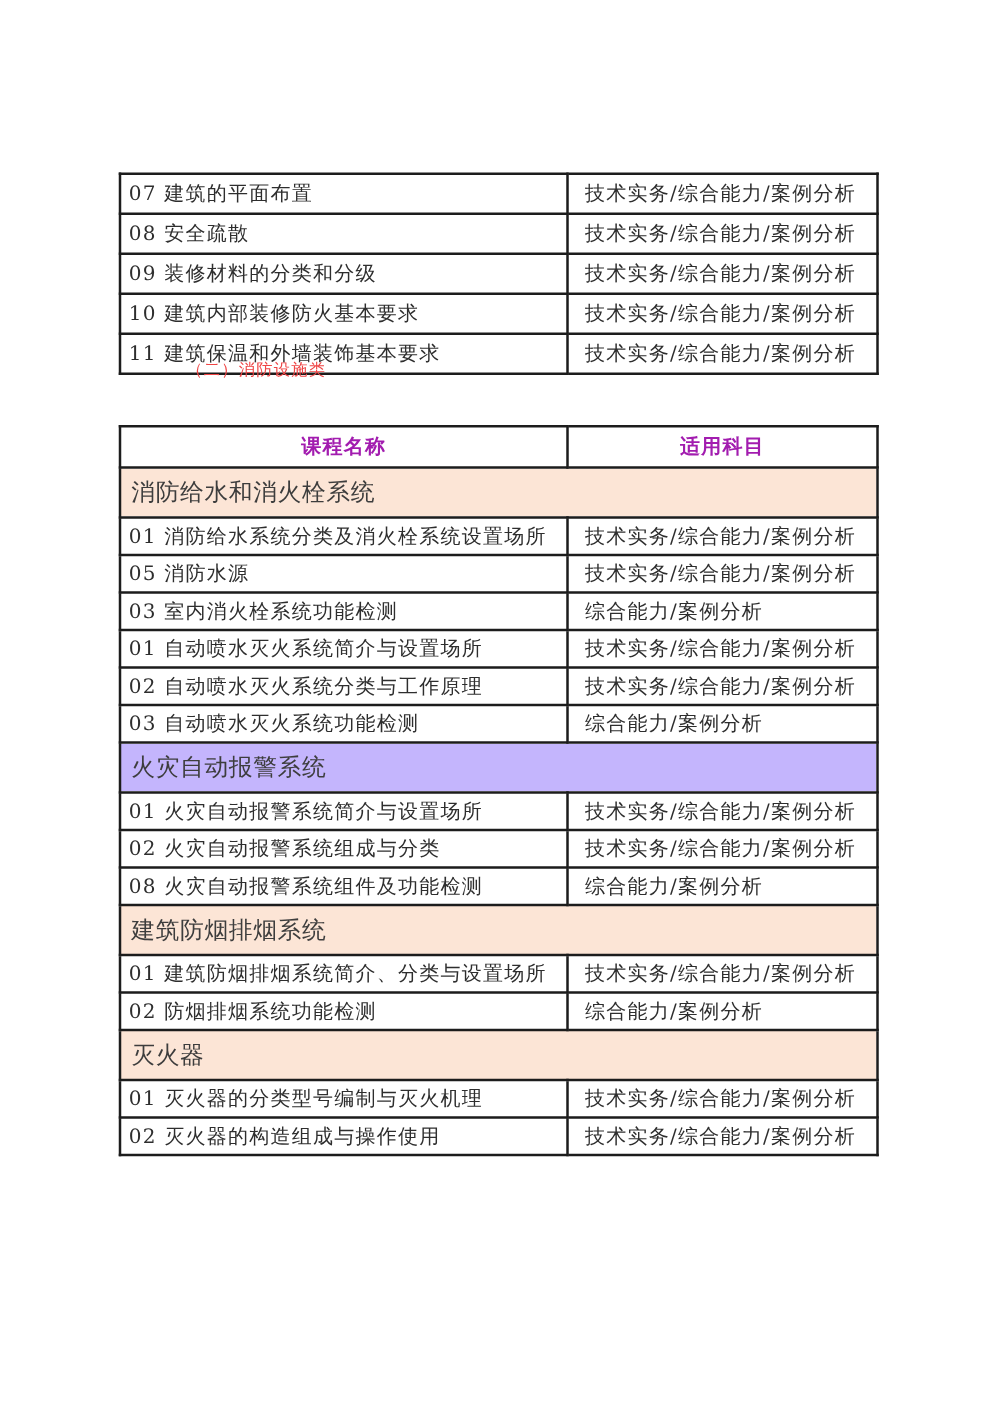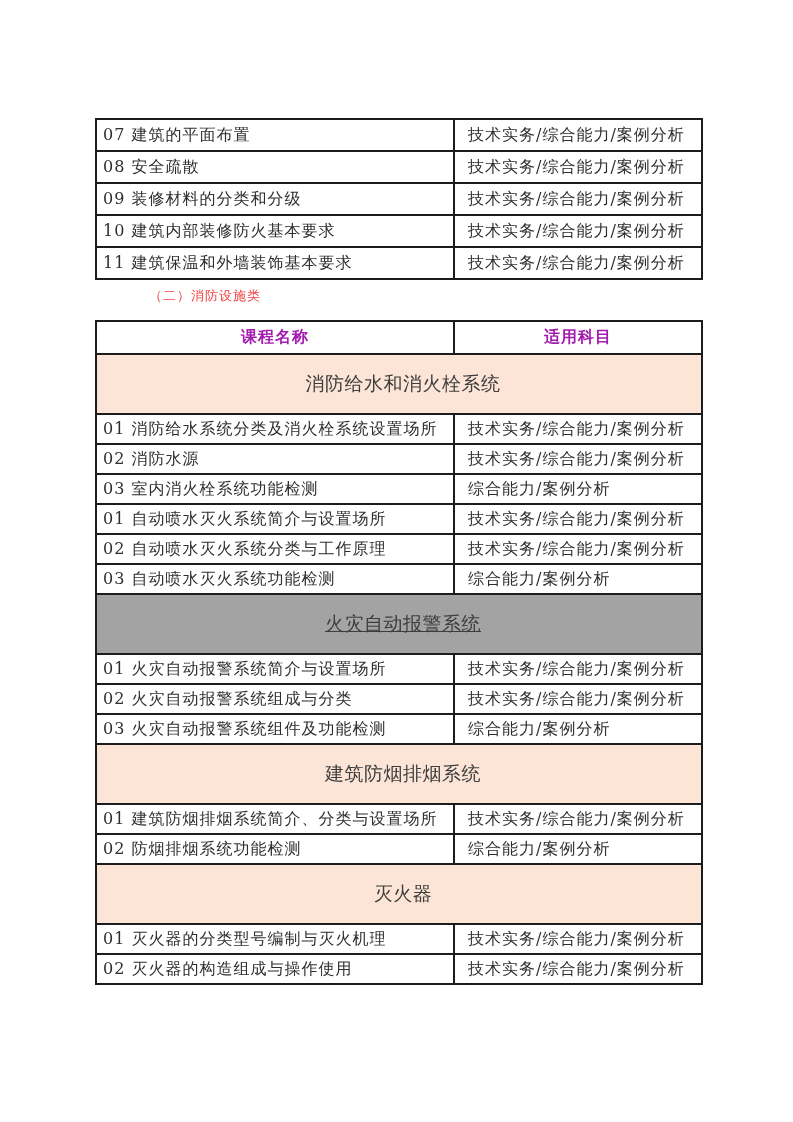--- a/index.html
+++ b/index.html
@@ -10,20 +10,21 @@
     color: #2e2e2e;
   }
   body { position: relative; overflow: hidden; }
 
   .doc-table {
     position: absolute;
     left: 95px;
     width: 606px;
     border-collapse: collapse;
     table-layout: fixed;
+    margin-top: 20px;
   }
   #table1 { top: 118px; }
   #table2 { top: 320px; }
 
   .doc-table col.c1 { width: 358px; }
   .doc-table col.c2 { width: 248px; }
 
   .doc-table td, .doc-table th {
     border: 2px solid #1c1c1c;
     vertical-align: middle;
@@ -41,21 +42,21 @@
 
   tr.hdr { height: 33px; }
   tr.hdr th {
     font-weight: bold;
     text-align: center;
     font-size: 16px;
     color: #a21caf;
     background: #ffffff;
   }
 
-  tr.section { height: 60px; text-align: center; }
+  tr.section { height: 40px; }
   tr.section td {
     font-size: 19px;
     letter-spacing: 0.5px;
     padding-left: 8px;
     color: #3d3d3d;
   }
 
   .heading {
     position: absolute;
     left: 149px;
@@ -113,52 +114,52 @@
   </thead>
   <tbody id="t2body">
       <tr class="section">
         <td colspan="2" style="background: rgb(252, 229, 214);">消防给水和消火栓系统</td>
       </tr>
       <tr class="row">
         <td class="course">01 消防给水系统分类及消火栓系统设置场所</td>
         <td class="subj">技术实务/综合能力/案例分析</td>
       </tr>
       <tr class="row">
-        <td class="course">02 消防水源</td>
+        <td class="course">05 消防水源</td>
         <td class="subj">技术实务/综合能力/案例分析</td>
       </tr>
       <tr class="row">
         <td class="course">03 室内消火栓系统功能检测</td>
         <td class="subj">综合能力/案例分析</td>
       </tr>
       <tr class="row">
         <td class="course">01 自动喷水灭火系统简介与设置场所</td>
         <td class="subj">技术实务/综合能力/案例分析</td>
       </tr>
       <tr class="row">
         <td class="course">02 自动喷水灭火系统分类与工作原理</td>
         <td class="subj">技术实务/综合能力/案例分析</td>
       </tr>
       <tr class="row">
         <td class="course">03 自动喷水灭火系统功能检测</td>
         <td class="subj">综合能力/案例分析</td>
       </tr>
       <tr class="section">
-        <td colspan="2" style="background: #a3a3a3; text-decoration: underline;">火灾自动报警系统</td>
+        <td colspan="2" style="background: #c4b5fd;">火灾自动报警系统</td>
       </tr>
       <tr class="row">
         <td class="course">01 火灾自动报警系统简介与设置场所</td>
         <td class="subj">技术实务/综合能力/案例分析</td>
       </tr>
       <tr class="row">
         <td class="course">02 火灾自动报警系统组成与分类</td>
         <td class="subj">技术实务/综合能力/案例分析</td>
       </tr>
       <tr class="row">
-        <td class="course">03 火灾自动报警系统组件及功能检测</td>
+        <td class="course">08 火灾自动报警系统组件及功能检测</td>
         <td class="subj">综合能力/案例分析</td>
       </tr>
       <tr class="section">
         <td colspan="2" style="background: rgb(252, 229, 214);">建筑防烟排烟系统</td>
       </tr>
       <tr class="row">
         <td class="course">01 建筑防烟排烟系统简介、分类与设置场所</td>
         <td class="subj">技术实务/综合能力/案例分析</td>
       </tr>
       <tr class="row">

